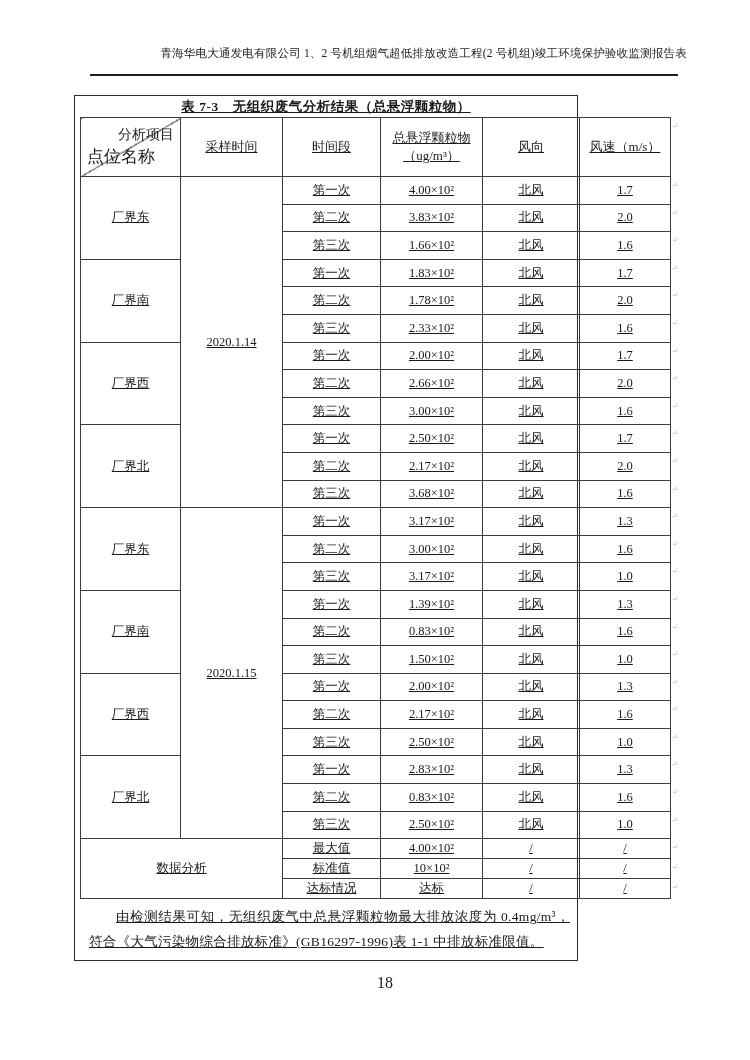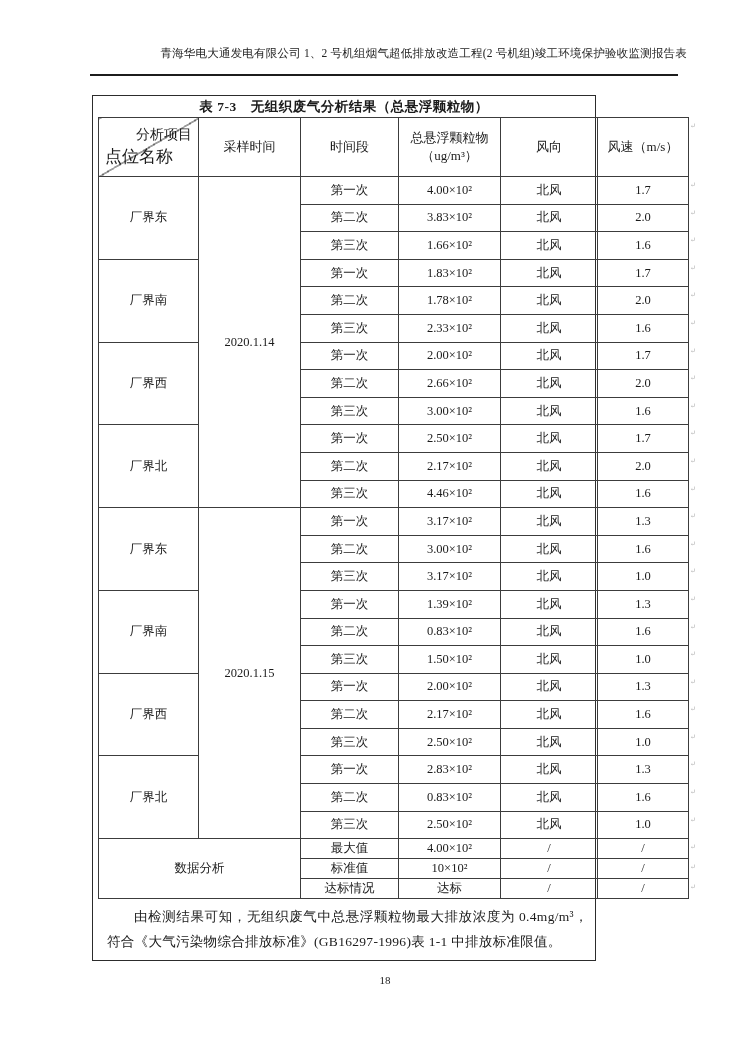--- a/index.html
+++ b/index.html
@@ -10,22 +10,22 @@
   }
   .report-header {
     position:absolute; left:83px; top:46px; width:604px;
     text-align:right; font-size:11.5px; letter-spacing:0.2px; color:#222;
     white-space:nowrap;
   }
   .header-rule {
     position:absolute; left:90px; top:74px; width:588px; height:2px; background:#1c1c1c;
   }
   .content-box {
-    position:absolute; left:92px; top:95px; width:504px; height:866px;
-    border:1.5px solid #2c2c2c; box-sizing:border-box; background:#fff;
+    position:absolute; left:74px; top:95px; width:504px; height:866px;
+    border:1.5px solid #2c2c2c; box-sizing:border-box; background:#fff;text-decoration:underline;
   }
   .table-title {
     height:21px; line-height:22px; text-align:center;
     font-weight:bold; font-size:13.5px; letter-spacing:0.5px;
   }
   table.results {
     border-collapse:collapse; table-layout:fixed;
     margin-left:5px; width:590px;
   }
   table.results th, table.results td {
@@ -42,21 +42,21 @@
       transparent 49.5%, #3c3c3c 49.5%, #3c3c3c 50.5%, transparent 50.5%);
   }
   .diag-top    { position:absolute; top:8px;  right:6px; font-size:14px; }
   .diag-bottom { position:absolute; bottom:8px; left:6px; font-size:17px; }
   .footer-note {
     margin:5px 7px 0 14px; text-indent:2em; text-align:justify;
     font-size:13.5px; line-height:25px; letter-spacing:0.3px;
   }
   .page-number {
     position:absolute; left:83px; top:974px; width:604px;
-    text-align:center; font-size:11px;
+    text-align:center; font-size:16px;
   }
   .cell-mark { position:absolute; left:597px; font-size:7px; color:#b0b0b0; line-height:1; }
 </style>
 </head>
 <body>
 
 <div class="report-header">青海华电大通发电有限公司 1、2 号机组烟气超低排放改造工程(2 号机组)竣工环境保护验收监测报告表</div>
 <div class="header-rule"></div>
 
 <div class="content-box">
@@ -154,21 +154,21 @@
           <td>1.7</td>
         </tr>
         <tr class="data-row">
           <td>第二次</td>
           <td>2.17×10²</td>
           <td>北风</td>
           <td>2.0</td>
         </tr>
         <tr class="data-row">
           <td>第三次</td>
-          <td>4.46×10²</td>
+          <td>3.68×10²</td>
           <td>北风</td>
           <td>1.6</td>
         </tr>
         <tr class="data-row">
           <td rowspan="3">厂界东</td>
           <td rowspan="12">2020.1.15</td>
           <td>第一次</td>
           <td>3.17×10²</td>
           <td>北风</td>
           <td>1.3</td>

